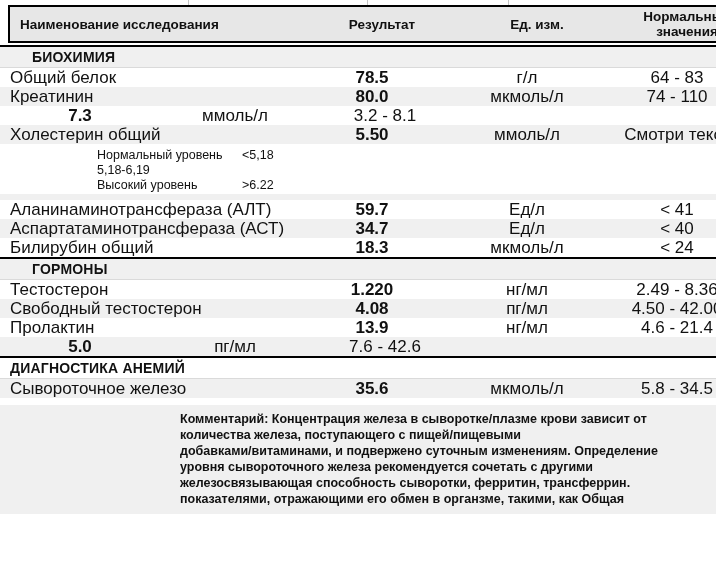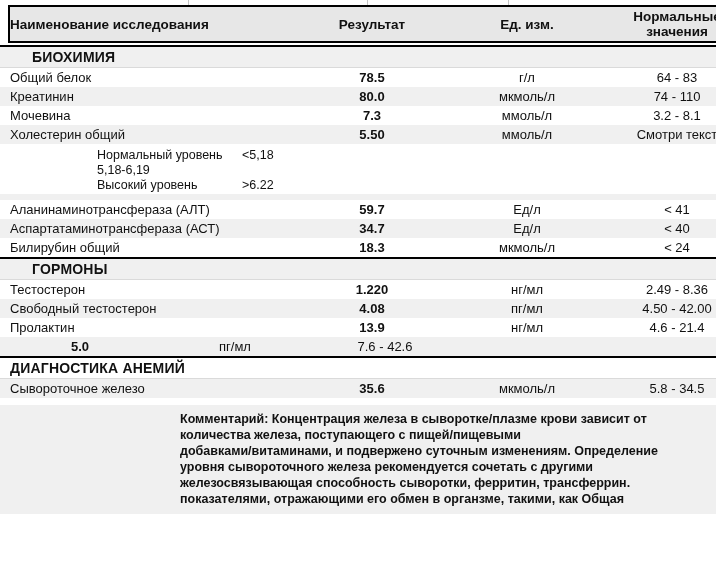--- a/index.html
+++ b/index.html
@@ -7,26 +7,26 @@
     position:relative; width:716px; height:565px; overflow:hidden;
     background:#ffffff; font-family:"Liberation Sans","DejaVu Sans",sans-serif;
     color:#111; -webkit-font-smoothing:antialiased;
   }
   .tick { position:absolute; top:0; width:1px; height:5px; background:#c4c4c4; }
   .thead {
     margin:5px 0 2px 8px; height:34px; background:#e7e7e7;
     border-top:2px solid #000; border-bottom:2px solid #000; border-left:2px solid #000;
     display:flex; align-items:center; font-weight:bold; font-size:13.5px;
   }
-  .hc-name   { flex:0 0 282px; }
+  .hc-name   { flex:0 0 282px; padding-left:10px; }
   .hc-result { flex:0 0 160px; text-align:center; }
   .hc-units  { flex:0 0 150px; text-align:center; }
   .hc-normal { flex:0 0 150px; text-align:center; line-height:15px; }
   .hc-normal .wrapbox { display:block; width:104px; margin:0 auto; }
-  .row { display:flex; align-items:center; height:19px; font-size:13px; }
+  .row { display:flex; height:19px; font-size:17px; }
   .row.shaded { background:#f0f0f0; }
   .c-name   { flex:0 0 282px; padding-left:10px; white-space:nowrap; }
   .c-result { flex:0 0 160px; text-align:center; font-weight:bold; }
   .c-units  { flex:0 0 150px; text-align:center; }
   .c-normal { flex:0 0 150px; text-align:center; white-space:nowrap; }
   .row-section {
     height:20px; display:flex; align-items:center;
     border-top:2px solid #000; border-bottom:1px solid #dadada;
     font-weight:bold; font-size:14px; padding-left:10px; letter-spacing:.2px;
   }
@@ -69,21 +69,20 @@
         <div class="c-units">г/л</div>
         <div class="c-normal">64 - 83</div>
       </div>
       <div class="row shaded">
         <div class="c-name">Креатинин</div>
         <div class="c-result">80.0</div>
         <div class="c-units">мкмоль/л</div>
         <div class="c-normal">74 - 110</div>
       </div>
       <div class="row">
-        <div class="c-name">Мочевина</div>
         <div class="c-result">7.3</div>
         <div class="c-units">ммоль/л</div>
         <div class="c-normal">3.2 - 8.1</div>
       </div>
       <div class="row shaded">
         <div class="c-name">Холестерин общий</div>
         <div class="c-result">5.50</div>
         <div class="c-units">ммоль/л</div>
         <div class="c-normal">Смотри текст</div>
       </div>

